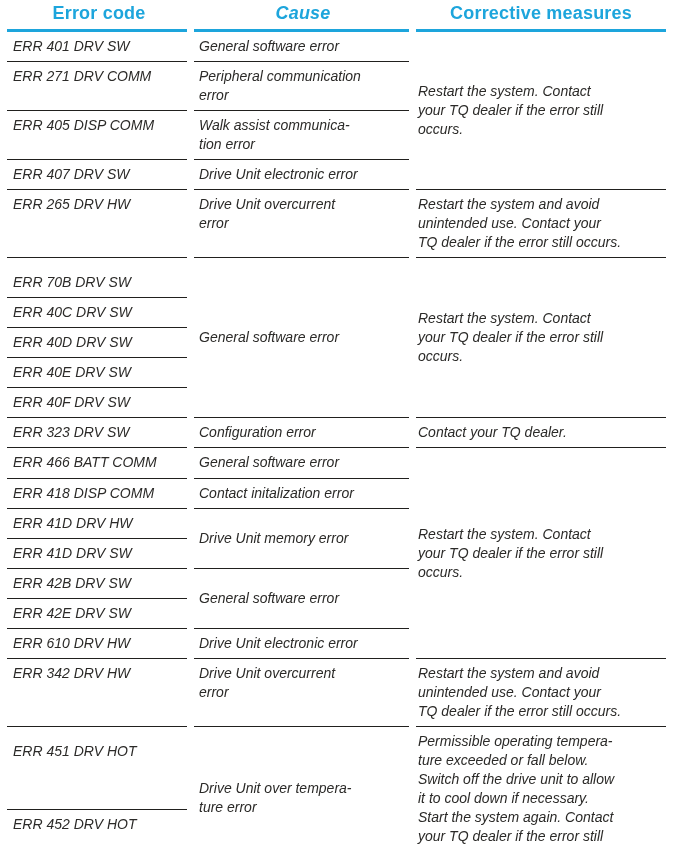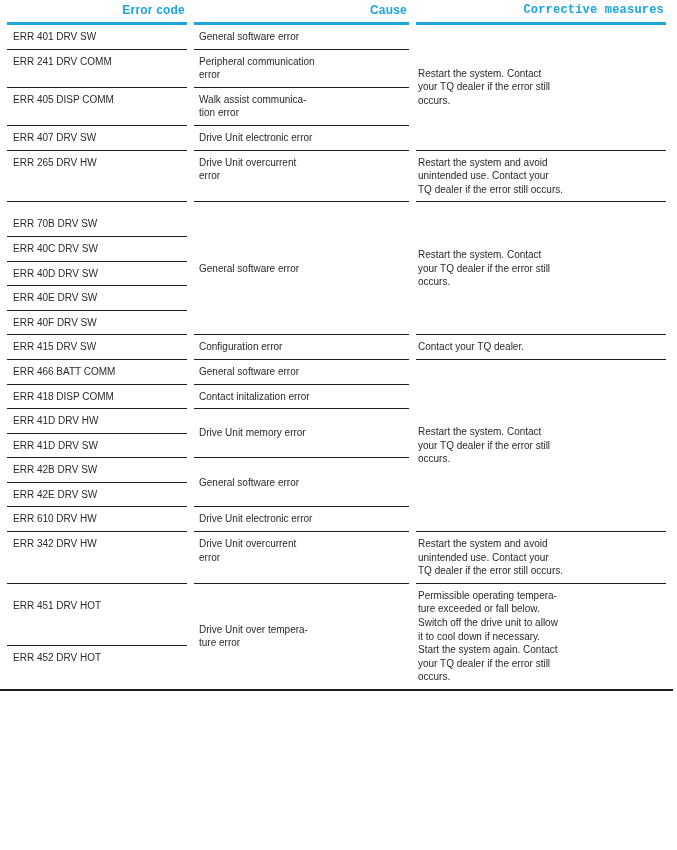--- a/index.html
+++ b/index.html
@@ -16,38 +16,39 @@
   }
   table.err{
     table-layout:fixed;
     border-collapse:separate;
     border-spacing:7px 0;
     width:673px;
     margin-top:1px;
     border-bottom:2px solid var(--rule);
   }
   th{
-    text-align:right;
-    font-size:12px;
+    text-align:center;
+    font-size:18px;
     font-weight:bold;
     letter-spacing:.2px;
     color:var(--accent);
     border-bottom:3px solid var(--accent);
     padding:2px 2px 5px 6px;
     white-space:nowrap;
   }
-  th.h-cause{padding-left:5px;}
-  th.h-corr{padding-left:2px;font-family:Liberation Mono, monospace;}
+  th.h-cause{padding-left:5px;font-style:italic;}
+  th.h-corr{padding-left:2px;}
   td{
-    font-size:10px;
+    font-size:14px;
     line-height:1.36;
     vertical-align:top;
     border-bottom:1.5px solid var(--rule);
     padding:5px 4px 5px 6px;
     white-space:pre-line;
+    font-style:italic;
   }
   td.cause{padding-left:5px;}
   td.corr{padding-left:2px;margin-left:15px;}
   .v-mid{vertical-align:middle;}
   .gap{padding-top:15px;}
   .noborder{border-bottom:none;}
 </style>
 </head>
 <body>
 
@@ -66,21 +67,21 @@
   </thead>
   <tbody>
     <tr>
       <td class="code">ERR 401 DRV SW</td>
       <td class="cause">General software error</td>
       <td class="corr v-mid" rowspan="4">Restart the system. Contact
 your TQ dealer if the error still
 occurs.</td>
     </tr>
     <tr>
-      <td class="code">ERR 241 DRV COMM</td>
+      <td class="code">ERR 271 DRV COMM</td>
       <td class="cause">Peripheral communication
 error</td>
     </tr>
     <tr>
       <td class="code">ERR 405 DISP COMM</td>
       <td class="cause">Walk assist communica-
 tion error</td>
     </tr>
     <tr>
       <td class="code">ERR 407 DRV SW</td>
@@ -107,21 +108,21 @@
     <tr>
       <td class="code">ERR 40D DRV SW</td>
     </tr>
     <tr>
       <td class="code">ERR 40E DRV SW</td>
     </tr>
     <tr>
       <td class="code">ERR 40F DRV SW</td>
     </tr>
     <tr>
-      <td class="code">ERR 415 DRV SW</td>
+      <td class="code">ERR 323 DRV SW</td>
       <td class="cause">Configuration error</td>
       <td class="corr">Contact your TQ dealer.</td>
     </tr>
     <tr>
       <td class="code">ERR 466 BATT COMM</td>
       <td class="cause">General software error</td>
       <td class="corr v-mid" rowspan="7">Restart the system. Contact
 your TQ dealer if the error still
 occurs.</td>
     </tr>

